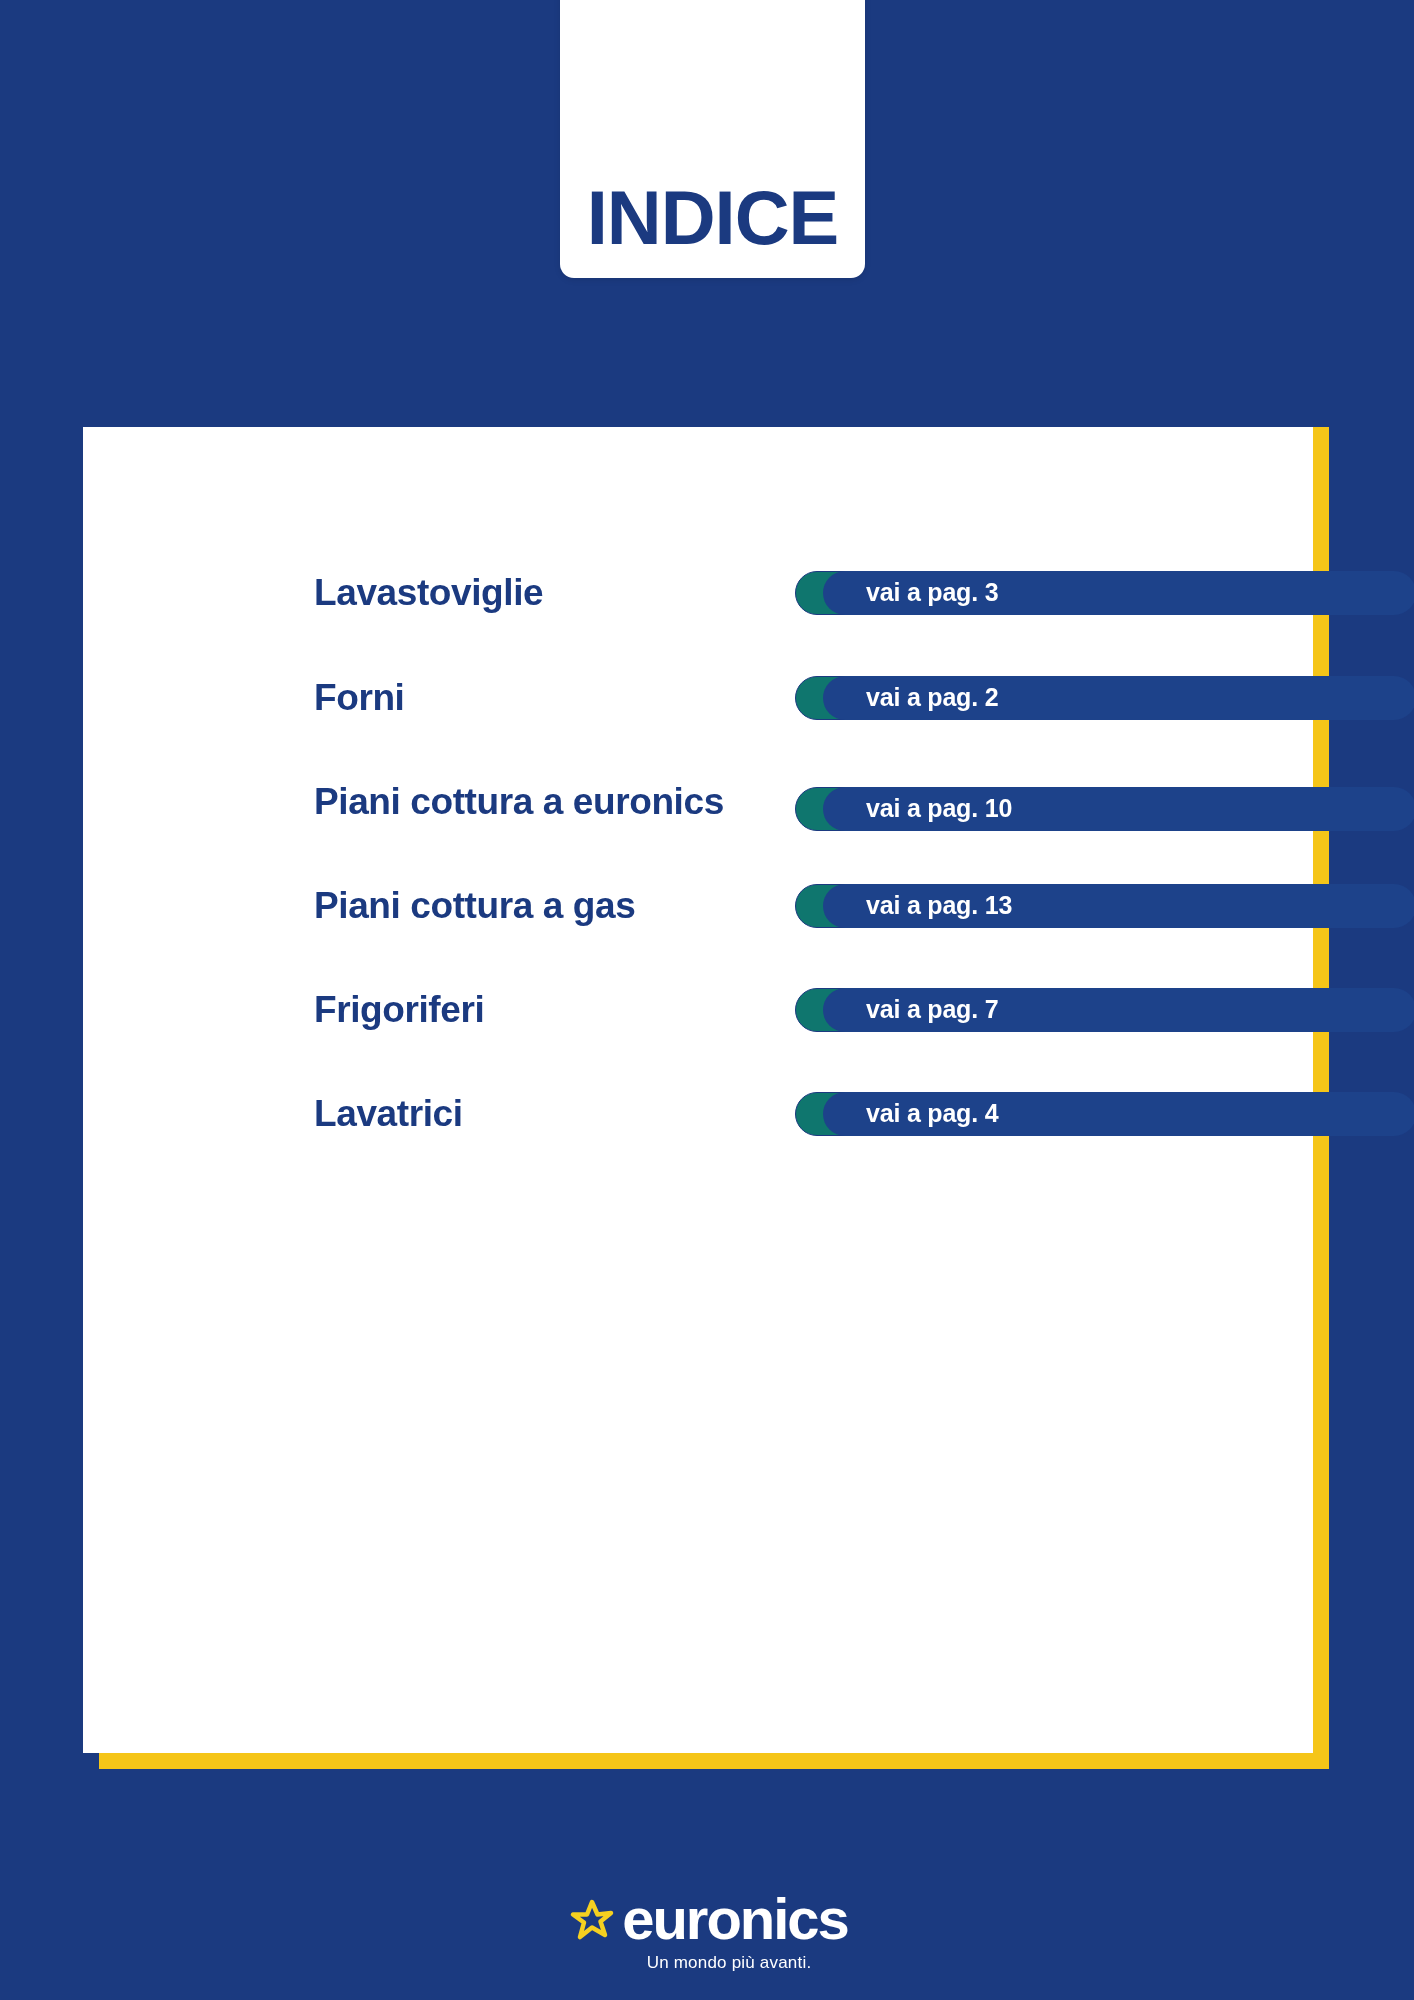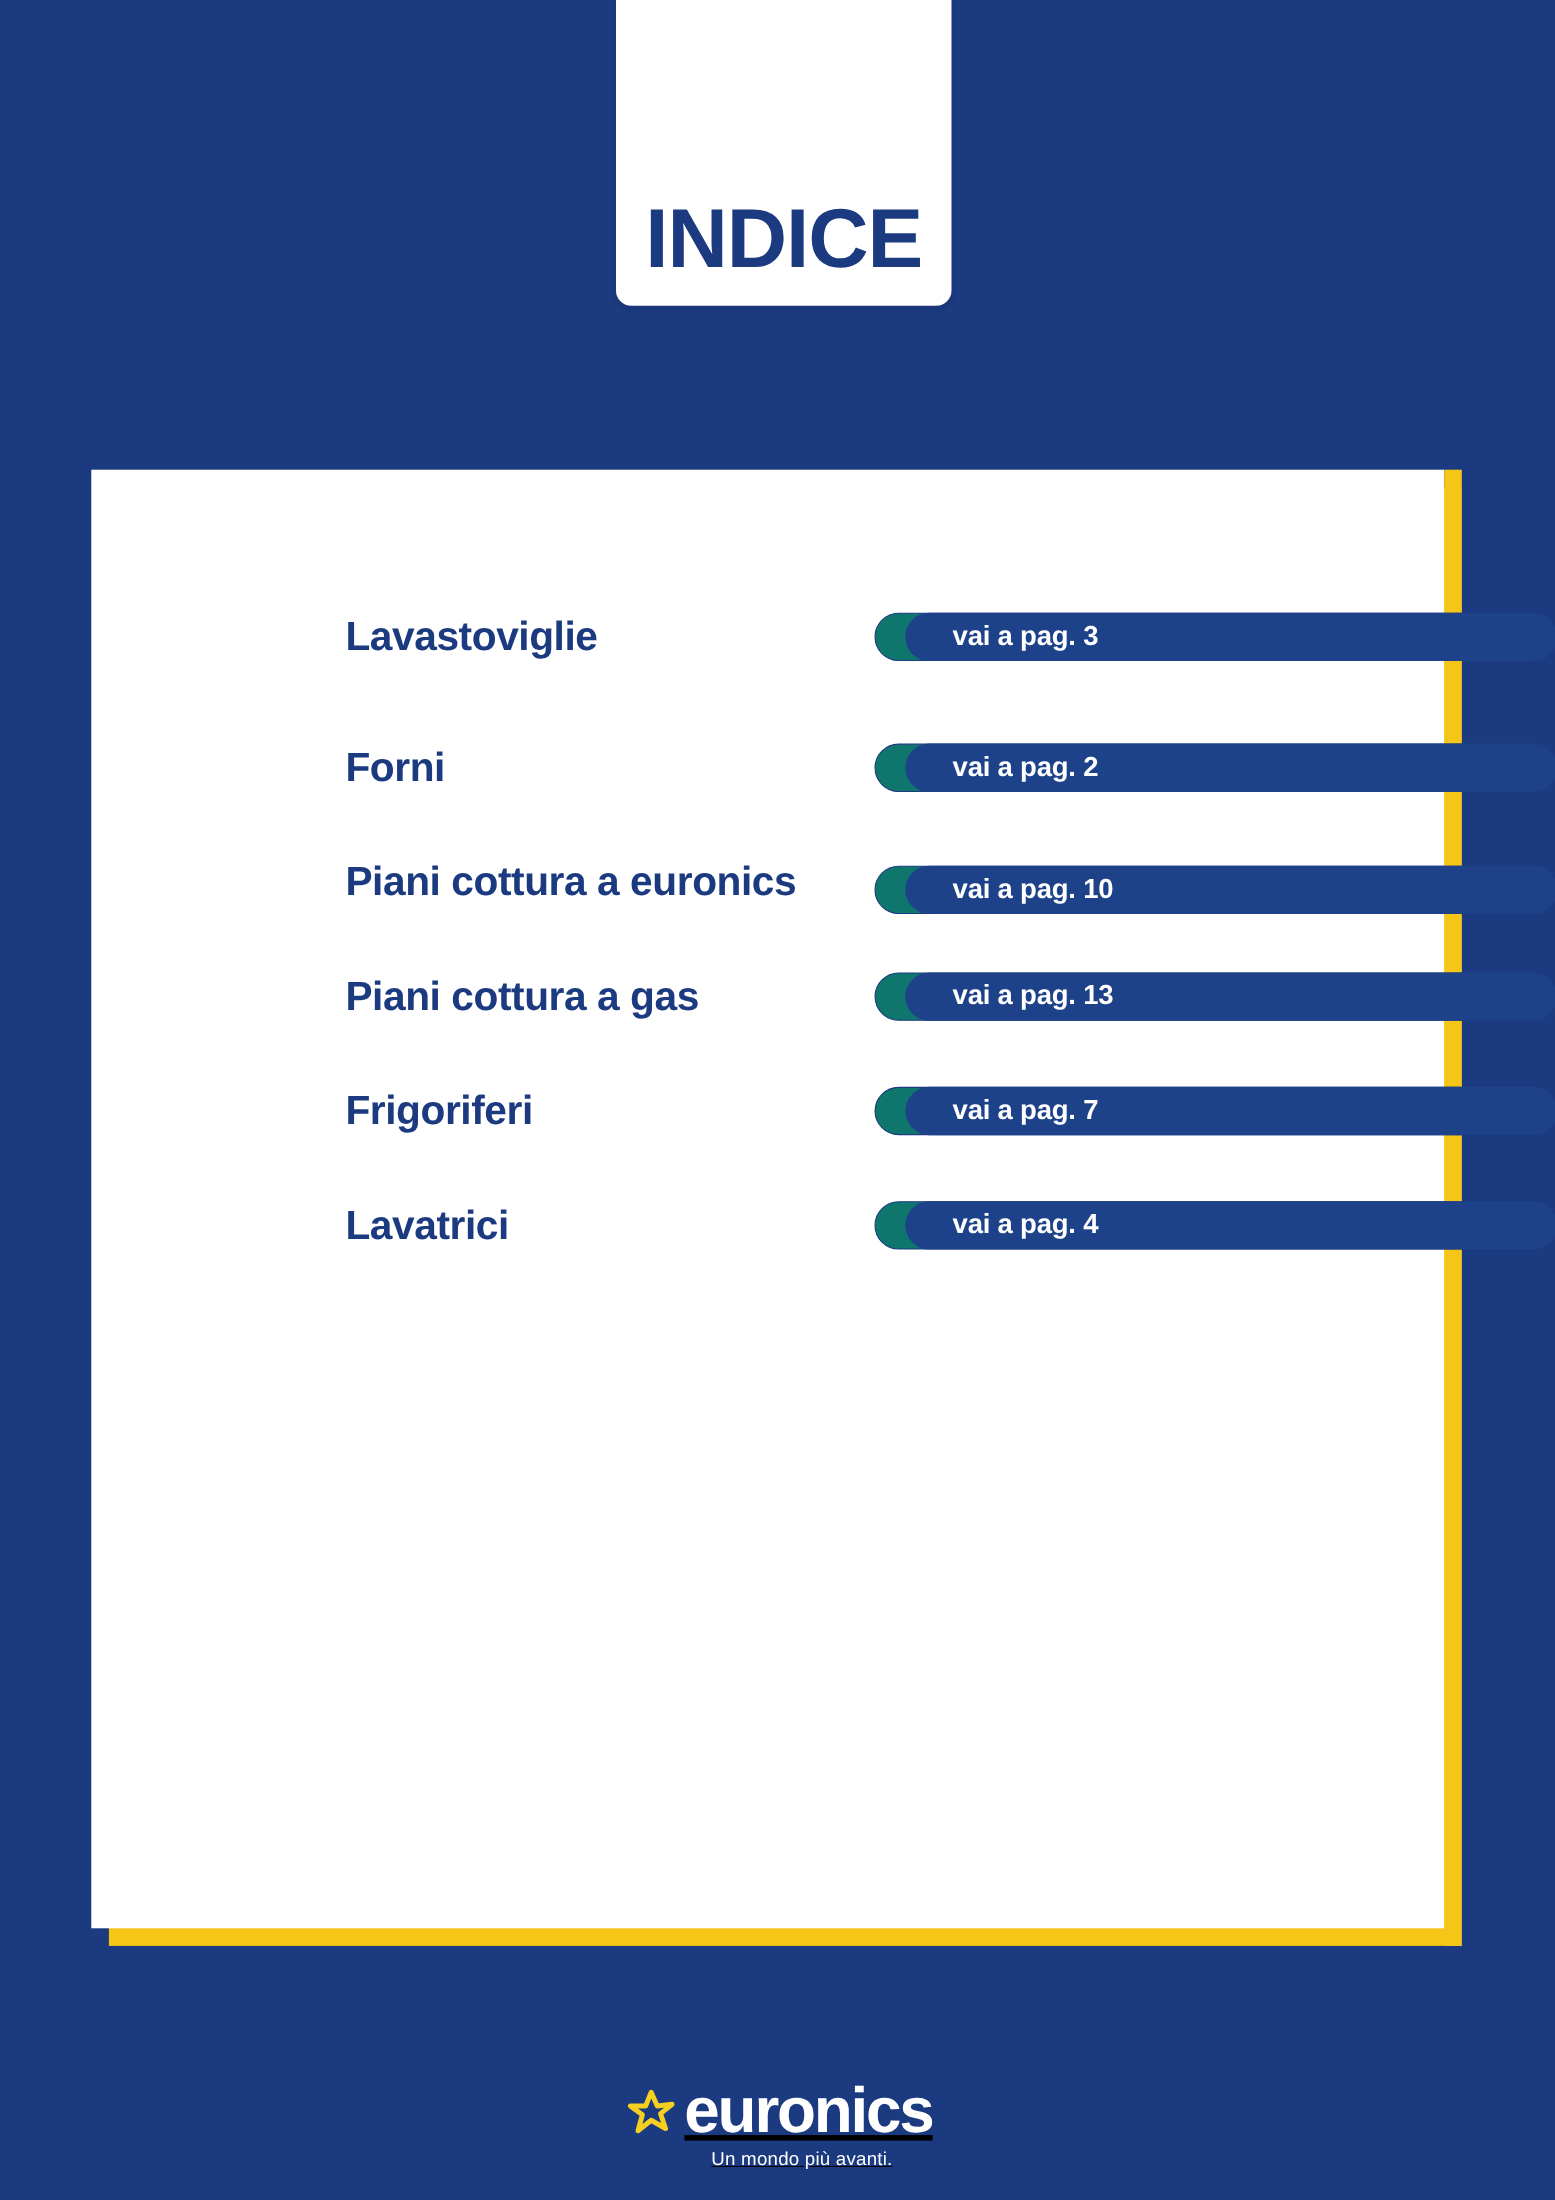--- a/index.html
+++ b/index.html
@@ -163,21 +163,20 @@
 
   
   .logo-wrap {
     position: absolute;
     left: 0;
     top: 1890px;
     width: 1414px;
     display: flex;
     flex-direction: column;
     align-items: center;
-    text-decoration: underline;
   }
   .logo-line {
     display: flex;
     align-items: center;
     gap: 4px;
   }
   .logo-star { display: block; }
   .logo-text {
     color: #ffffff;
     font-size: 58px;
@@ -210,21 +209,21 @@
   </div>
 
   <div class="card-shadow"></div>
   <div class="card"></div>
 
   <div class="right-stripe"></div>
   <div class="right-blue"></div>
 
   <div class="rows">
 
-    <div class="row" style="top:119px">
+    <div class="row" style="top:133px">
       <div class="row-label">Lavastoviglie</div>
       <div class="goto" style="top:11px">
         <div class="goto-inner">
           <span>vai a pag. 3</span>
         </div>
       </div>
     </div>
 
     <div class="row" style="top:238px">
       <div class="row-label">Forni</div>

